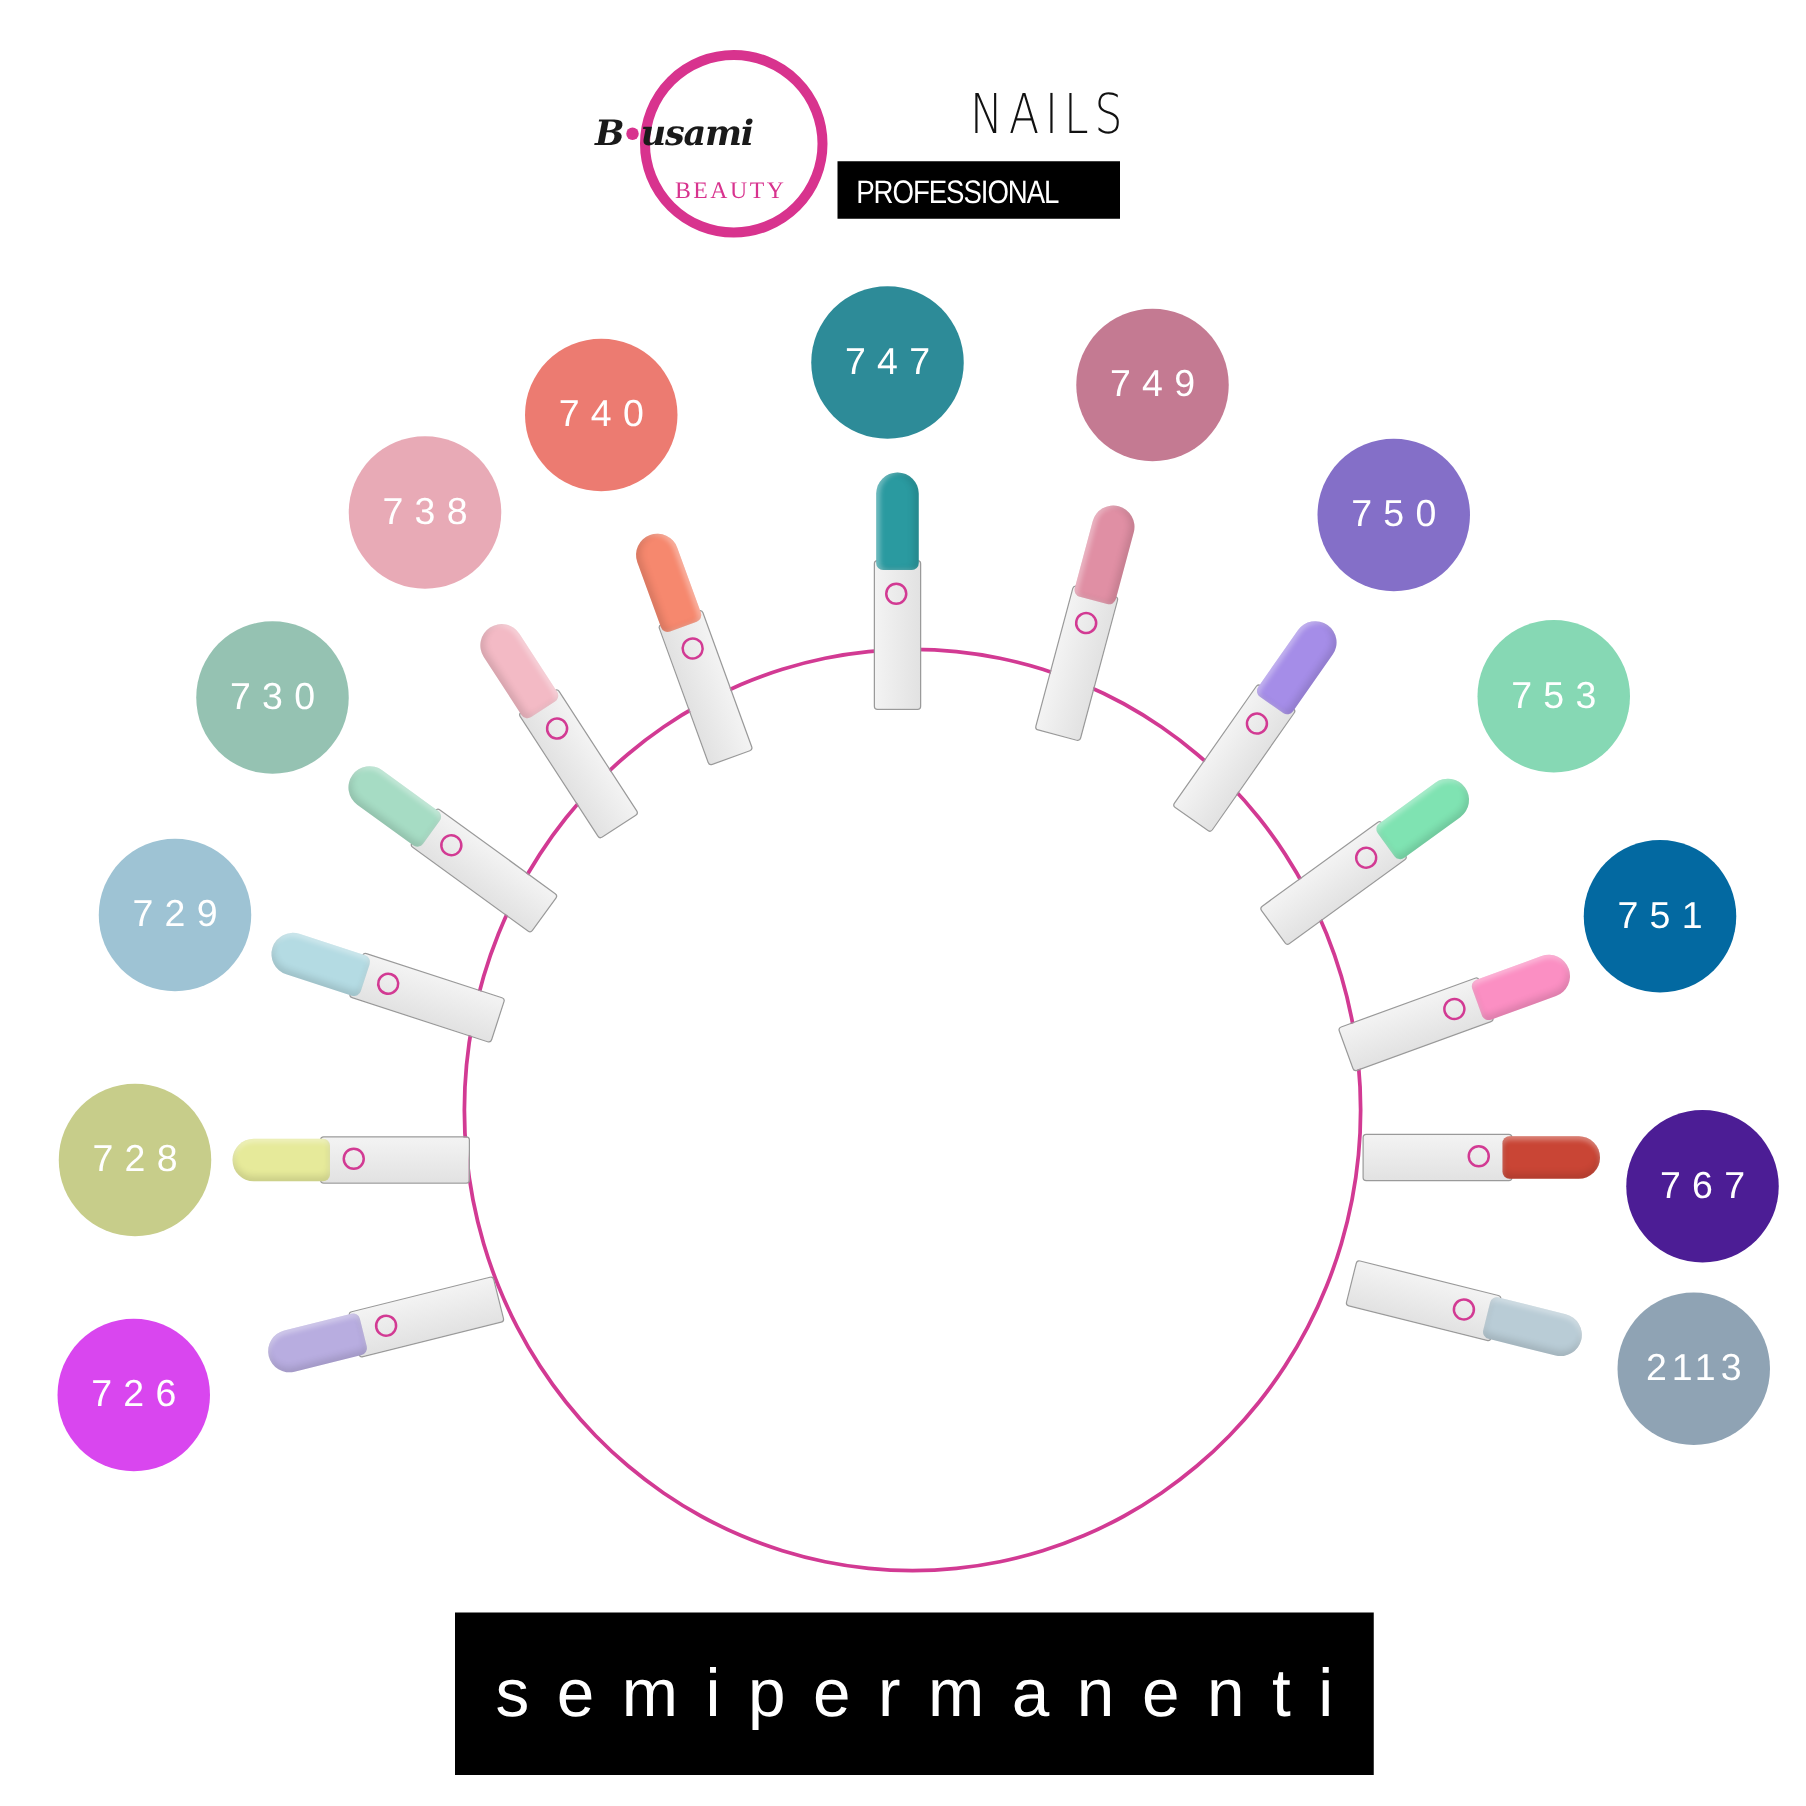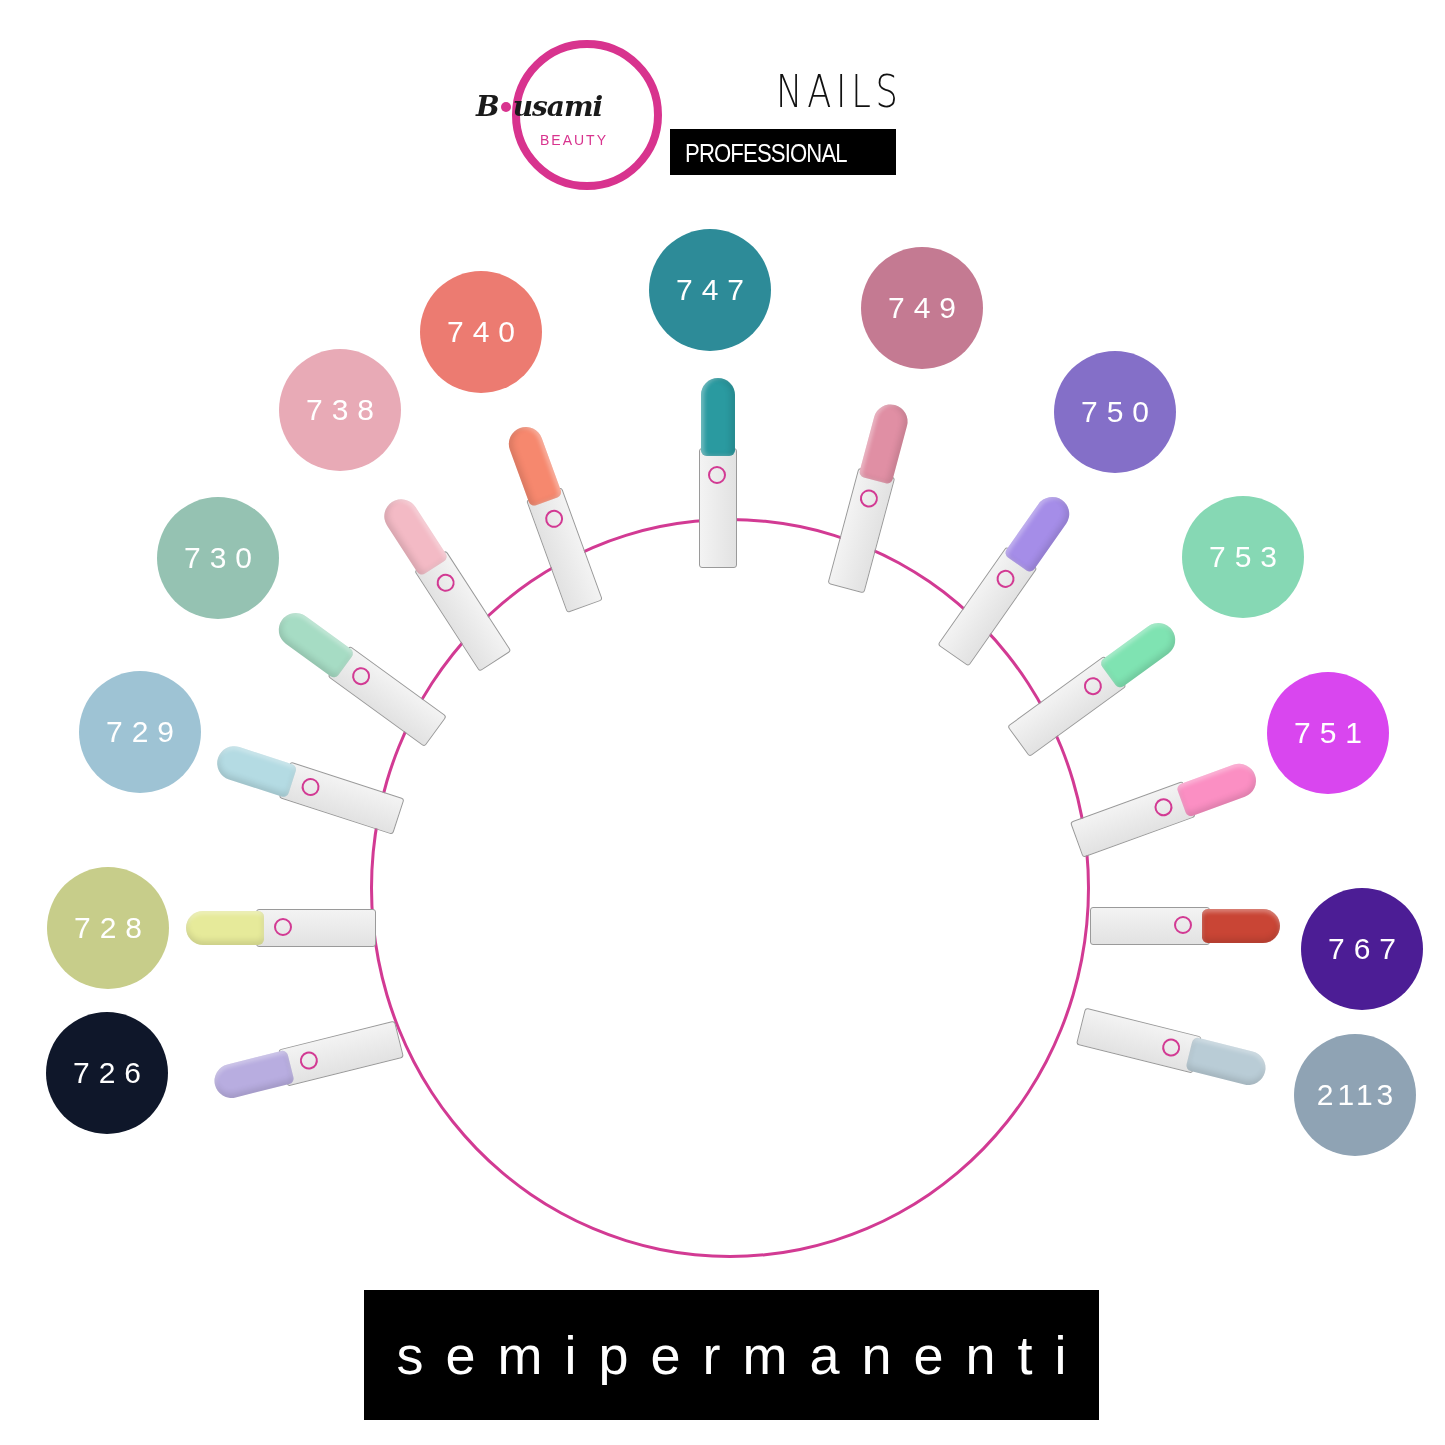--- a/index.html
+++ b/index.html
@@ -1,21 +1,21 @@
 <!DOCTYPE html>
 <html><head>
 <meta charset="utf-8">
 <style>
   html, body { margin:0; padding:0; background:#ffffff; }
   body { width:1445px; height:1445px; position:relative; overflow:hidden; font-family:"Liberation Sans", sans-serif; }
   .logo { position:absolute; left:470px; top:40px; width:430px; height:160px; }
   .logo-ring { position:absolute; left:42px; top:0; width:150px; height:150px; border-radius:50%; border:8px solid #d8338e; box-sizing:border-box; }
   .logo-script { position:absolute; left:6px; top:50px; font-family:"DejaVu Serif", serif; font-style:italic; font-weight:bold; font-size:28px; color:#1a1a1a; letter-spacing:-1px; }
   .logo-dot { display:inline-block; width:10px; height:10px; border-radius:50%; background:#d8338e; margin:0 2px 4px 2px; vertical-align:middle; }
-  .logo-beauty { position:absolute; left:70px; top:92px; font-size:14px; color:#d8338e; letter-spacing:2px; font-family:Liberation Sans, sans-serif; }
+  .logo-beauty { position:absolute; left:70px; top:102px; font-size:19px; color:#d8338e; letter-spacing:2px; font-family:Liberation Serif, serif; }
   .logo-nails { position:absolute; left:306px; top:26px; font-size:44px; color:#111; letter-spacing:6px; font-family:"DejaVu Sans", sans-serif; transform:scaleX(0.8); transform-origin:left; font-weight:300; }
   .logo-pro-bar { position:absolute; left:200px; top:89px; width:226px; height:46px; background:#000; }
   .logo-pro { position:absolute; left:215px; top:98px; font-size:26px; color:#fff; letter-spacing:-1px; font-family:"Liberation Sans", sans-serif; transform:scaleX(0.85); transform-origin:left; }
   .ring { position:absolute; left:370px; top:518px; width:720px; height:740px; border-radius:50%; border:3px solid #d23a93; box-sizing:border-box; }
   .dot { position:absolute; width:122px; height:122px; border-radius:50%; display:flex; align-items:center; justify-content:center; color:#fff; font-size:30px; letter-spacing:9px; text-indent:9px; }
   .tip { position:absolute; transform-origin:0 50%; height:0; }
   .tip .stick { position:absolute; left:70px; top:-19px; width:120px; height:38px; background:linear-gradient(#f3f3f3,#e2e2e2); border:1px solid #9a9a9a; border-radius:3px; box-sizing:border-box; }
   .tip .nail { position:absolute; left:0; top:-17px; width:78px; height:34px; border-radius:18px 6px 6px 18px; box-shadow: inset 0 -4px 6px rgba(0,0,0,0.12), inset 0 3px 4px rgba(255,255,255,0.35); }
   .tip .mini-logo { position:absolute; left:88px; top:-10px; width:18px; height:18px; border-radius:50%; border:2px solid #d23a93; box-sizing:border-box; }
   .banner { position:absolute; left:364px; top:1290px; width:735px; height:130px; background:#000; display:flex; align-items:center; justify-content:center; }
@@ -34,21 +34,21 @@
 </div>
 
 <div class="ring" style="border-color: rgb(210, 58, 147);"></div>
 
 <div id="swatches">
     <div class="tip" style="left: 215px; top: 1085px; transform: rotate(-14deg);">
       <div class="stick"></div>
       <div class="mini-logo"></div>
       <div class="nail" style="background: rgb(184, 173, 224);"></div>
     </div>
-    <div class="dot" style="left: 46px; top: 1012px; background: #0f172a;">
+    <div class="dot" style="left: 46px; top: 1055px; background: #d946ef;">
       <span>726</span>
     </div>
     <div class="tip" style="left: 186px; top: 928px; transform: rotate(0deg);">
       <div class="stick"></div>
       <div class="mini-logo"></div>
       <div class="nail" style="background: rgb(230, 234, 154);"></div>
     </div>
     <div class="dot" style="left: 47px; top: 867px; background: rgb(199, 205, 138); align-items: center;">
       <span>728</span>
     </div>
@@ -114,21 +114,21 @@
       <div class="nail" style="background: rgb(127, 227, 178);"></div>
     </div>
     <div class="dot" style="left: 1182px; top: 496px; background: rgb(134, 216, 180);">
       <span>753</span>
     </div>
     <div class="tip" style="left: 1255px; top: 775px; transform: rotate(-20deg) scaleX(-1);">
       <div class="stick"></div>
       <div class="mini-logo"></div>
       <div class="nail" style="background: rgb(251, 143, 195);"></div>
     </div>
-    <div class="dot" style="left: 1267px; top: 672px; background: #d946ef;">
+    <div class="dot" style="left: 1267px; top: 672px; background: #0369a1;">
       <span>751</span>
     </div>
     <div class="tip" style="left: 1280px; top: 926px; transform: rotate(0deg) scaleX(-1);">
       <div class="stick"></div>
       <div class="mini-logo"></div>
       <div class="nail" style="background: rgb(201, 69, 53);"></div>
     </div>
     <div class="dot" style="left: 1301px; top: 888px; background: #4c1d95;">
       <span>767</span>
     </div>

